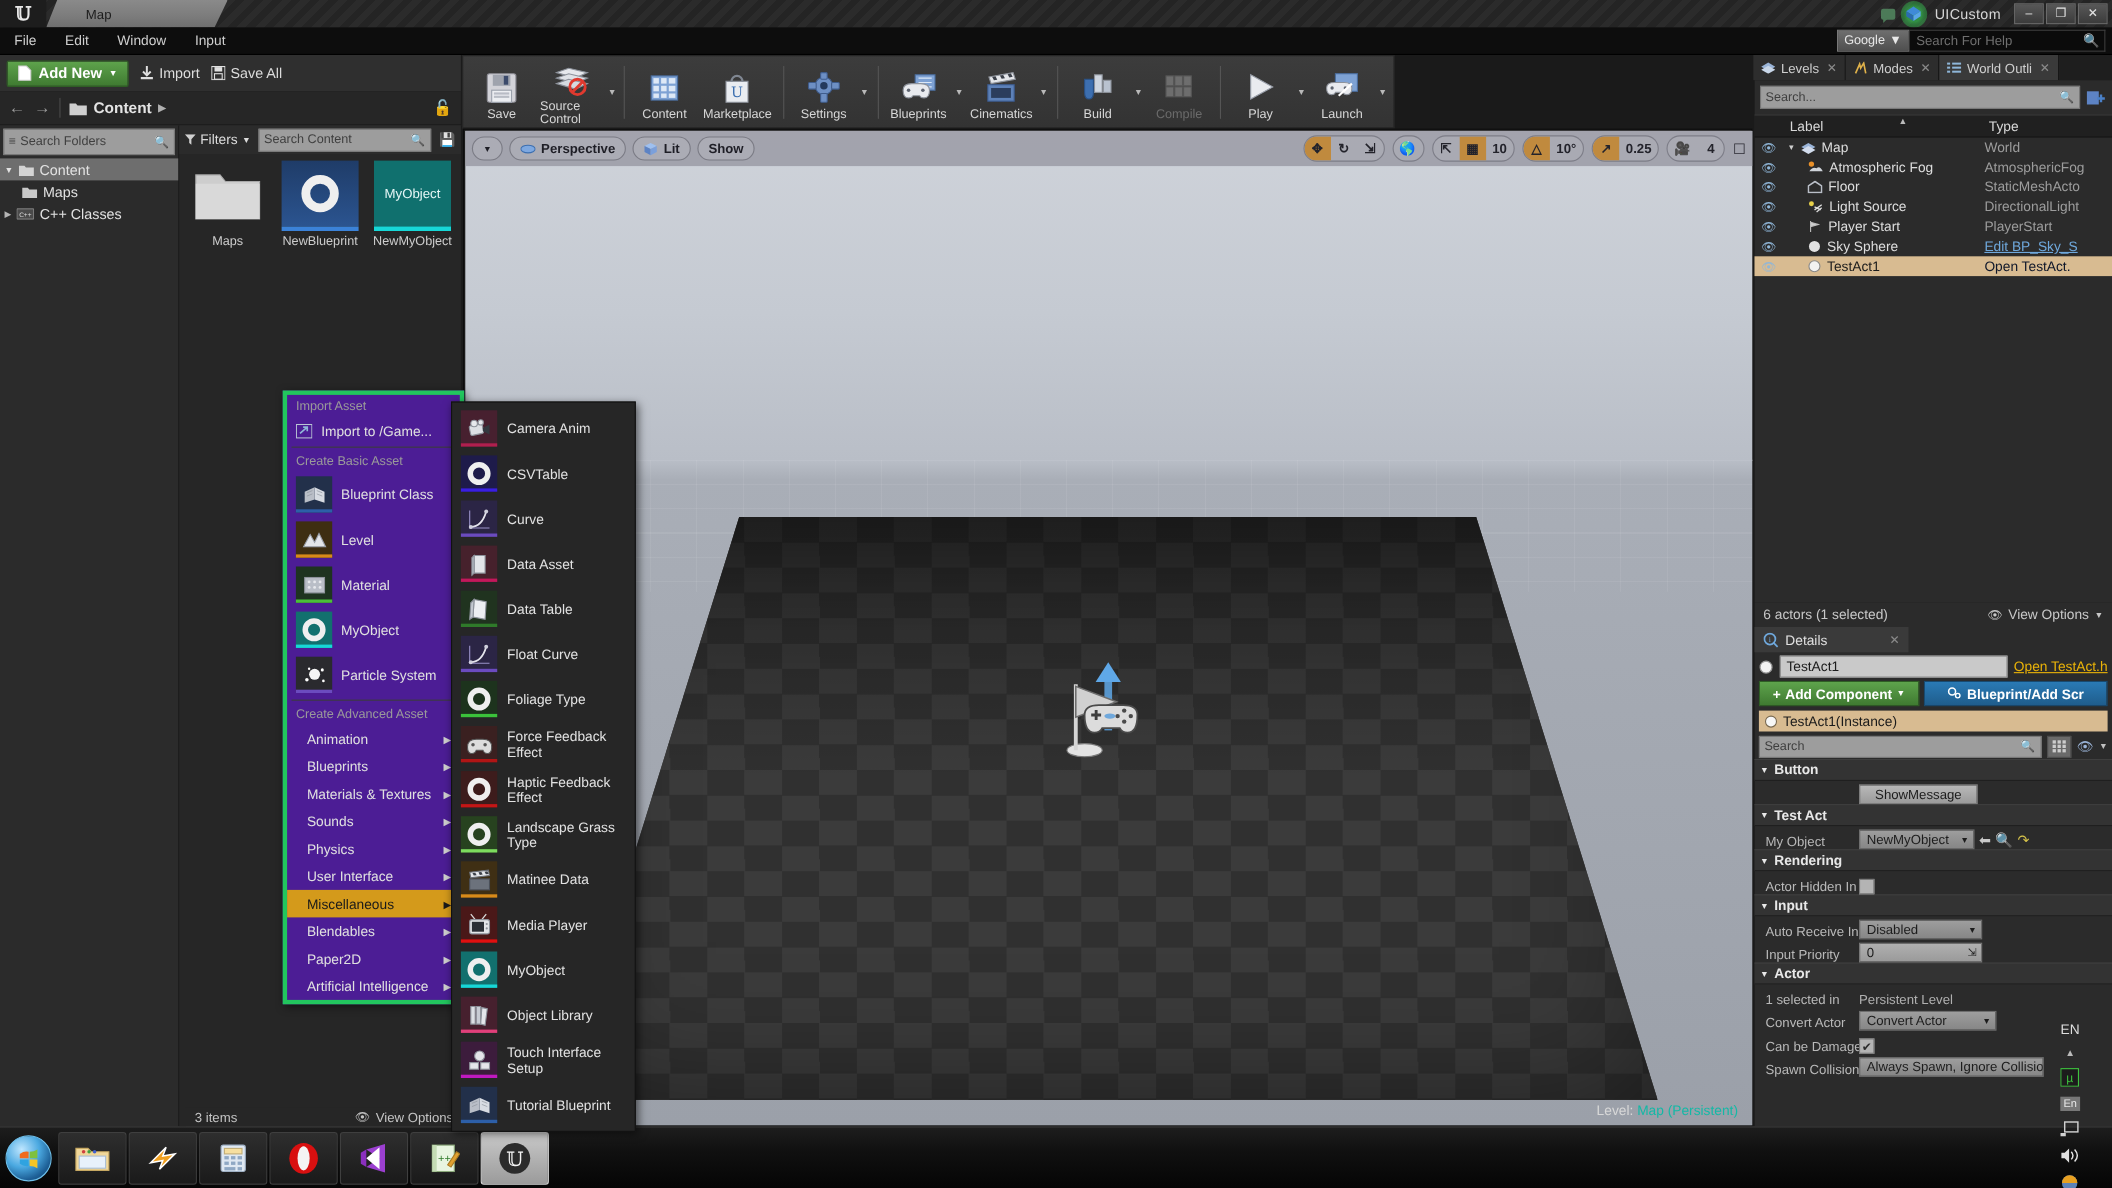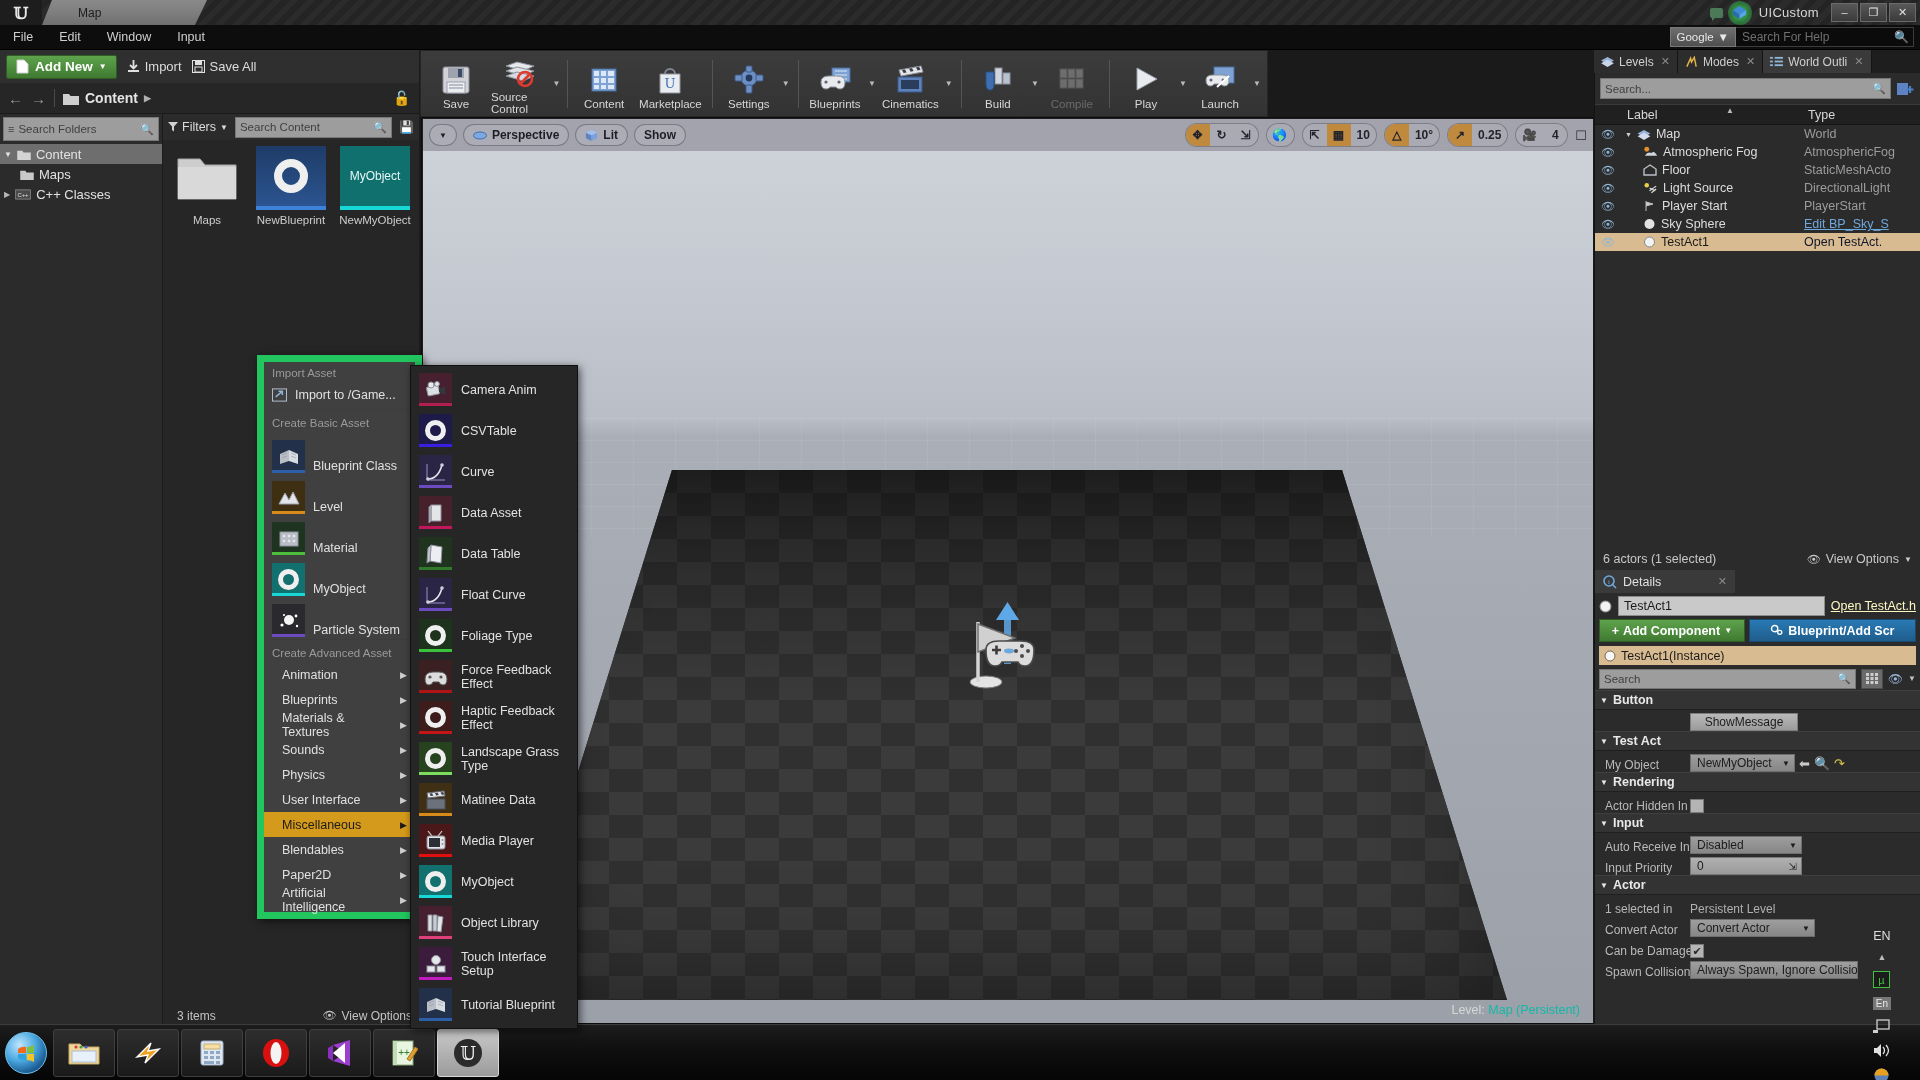--- a/index.html
+++ b/index.html
@@ -261,21 +261,21 @@
   }
   .det-tab {
     height: 23px; width: 140px; background: #3a3a3a; display: flex; align-items: center;
     gap: 6px; padding: 0 8px; color: #e0e0e0; font-size: 12.5px;
   }
   .det-namerow { height: 26px; display: flex; align-items: center; gap: 6px; padding: 2px 4px; }
   .det-namefld {
     flex: 1; height: 20px; background: #c9c9c9; border: 1px solid #8c8c8c;
     color: #1c1c1c; font-size: 12.5px; display: flex; align-items: center; padding: 0 5px;
   }
-  .det-openlink { color: #fef9c3; font-size: 12.5px; text-decoration: underline; white-space: nowrap; }
+  .det-openlink { color: #eab308; font-size: 12.5px; text-decoration: underline; white-space: nowrap; }
   .det-btnrow { display: flex; gap: 4px; padding: 0 4px 3px; }
   .det-btn-green {
     flex: 1; height: 23px; background: linear-gradient(to bottom,#5ea34c,#3f7a31);
     border: 1px solid #2f5e25; color: #fff; font-size: 12.5px; font-weight: bold;
     display: flex; align-items: center; justify-content: center; gap: 4px;
   }
   .det-btn-blue {
     flex: 1.15; height: 23px; background: linear-gradient(to bottom,#2a7ab5,#1f5d8c);
     border: 1px solid #184a70; color: #fff; font-size: 12.5px; font-weight: bold;
     display: flex; align-items: center; justify-content: center; gap: 5px; overflow: hidden; white-space: nowrap;
@@ -312,30 +312,30 @@
     color: #1c1c1c; font-size: 12px; display: flex; align-items: center;
     justify-content: space-between; padding: 0 4px 0 6px;
   }
   .chkbox { width: 14px; height: 14px; background: #b4b4b4; border: 1px solid #7a7a7a; display:flex;align-items:center;justify-content:center;color:#2b2b2b;font-size:11px;}
   .icon-btn { color: #c9c9c9; font-size: 13px; }
   .static-val { color: #b0b0b0; font-size: 12px; }
 
   
   .ctxmenu {
     position: absolute; left: 257px; top: 355px; width: 165px;
-    background: #404040; border: 7px solid #22c55e; z-index: 40;
+    background: #4c1d95; border: 4px solid #22c55e; z-index: 40;
     box-shadow: 2px 2px 8px rgba(0,0,0,.6);
   }
   .ctx-section { color: #9a9a9a; font-size: 11.5px; padding: 5px 8px 3px; }
   .ctx-div { height: 1px; background: #3d3d3d; margin: 2px 4px; }
   .ctx-item {
     height: 25px; display: flex; align-items: center; gap: 8px; padding: 0 8px;
     color: #e0e0e0; font-size: 12.5px;
   }
-  .ctx-item.tall { height: 41px; align-items: flex-end; }
+  .ctx-item.tall { height: 41px; }
   .ctx-item.sub { padding-left: 18px; justify-content: space-between; }
   .ctx-item.sub.hl { background: #d49a1b; color: #1a1a1a; }
   .ctx-item .arr { color: #cfcfcf; font-size: 9px; }
   .ctx-item.sub.hl .arr { color: #1a1a1a; }
   .ctxsub {
     position: absolute; left: 410px; top: 365px; width: 168px;
     background: #262626; border: 1px solid #111; z-index: 41;
     box-shadow: 2px 2px 8px rgba(0,0,0,.6); padding: 3px 0;
   }
   .sub-item { height: 41px; display: flex; align-items: center; gap: 9px; padding: 0 8px; color: #e2e2e2; font-size: 12.5px; }

